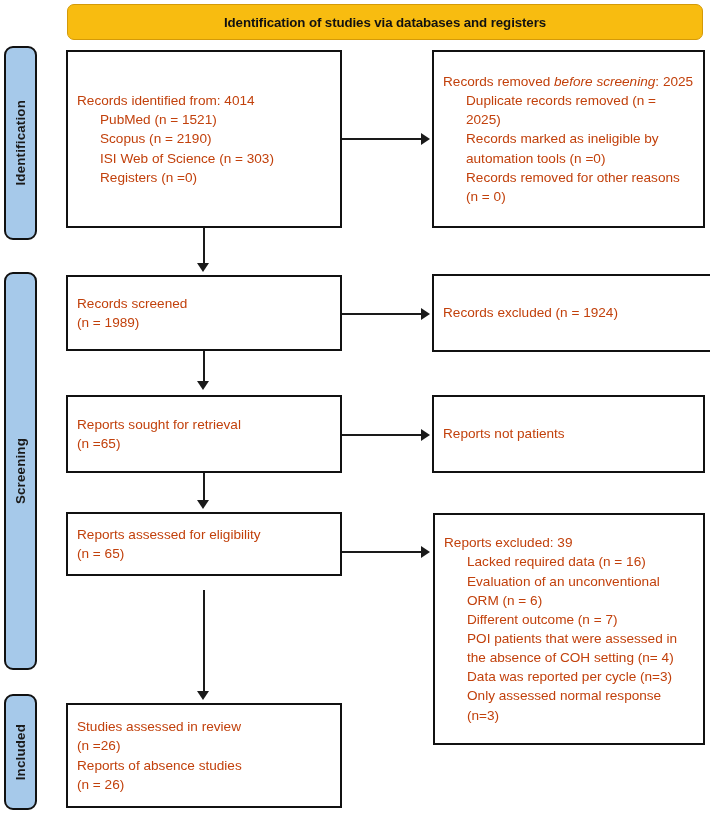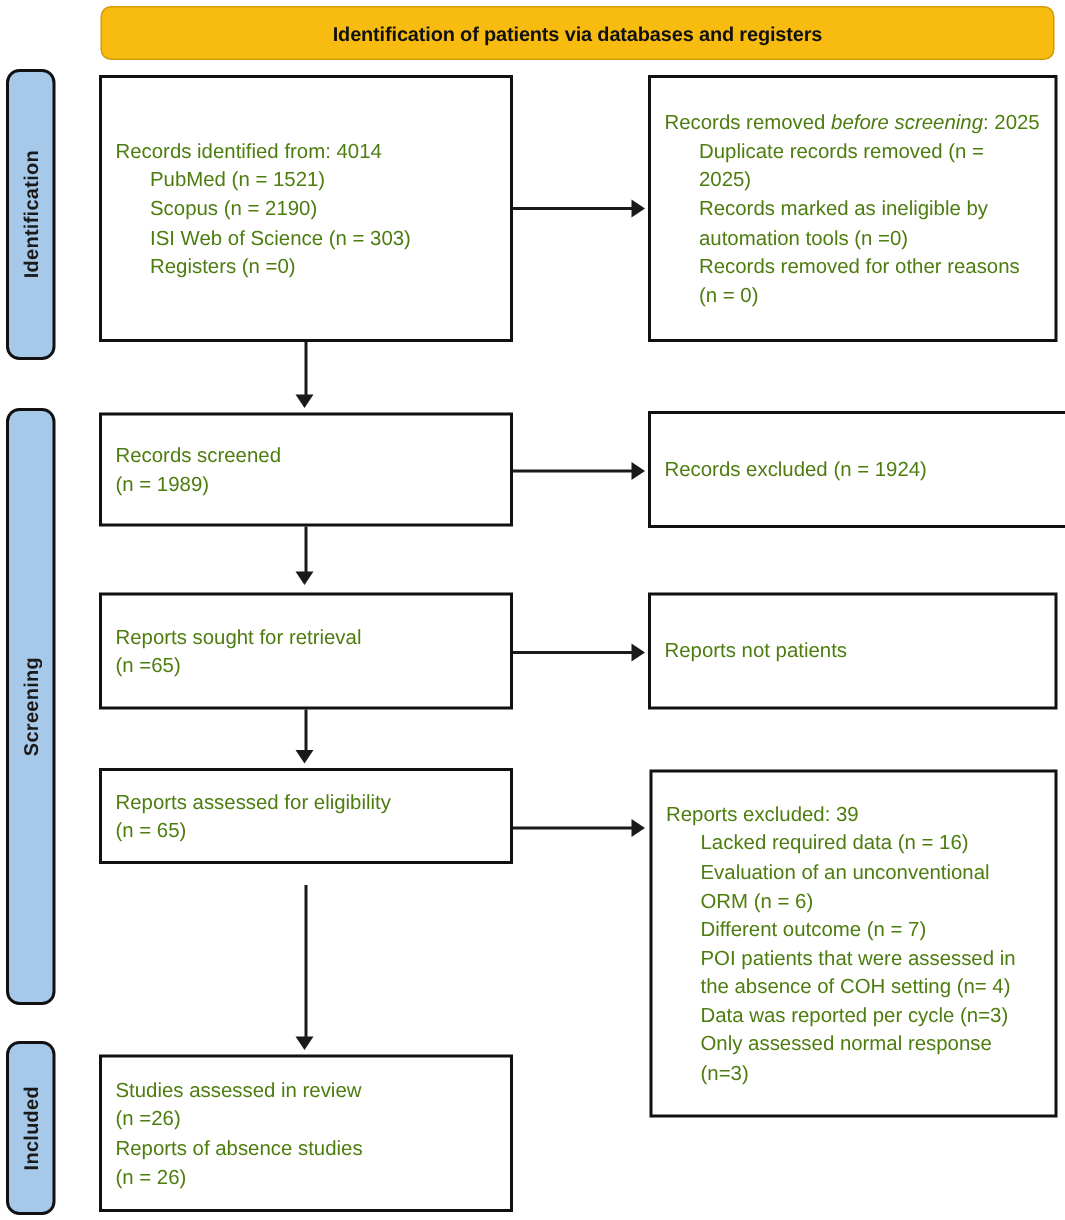--- a/index.html
+++ b/index.html
@@ -75,21 +75,21 @@
     position: absolute;
     background: #ffffff;
     border: 2.2px solid #111111;
     box-sizing: border-box;
     display: flex;
     align-items: center;
   }
   .box-inner {
     font-size: 13.6px;
     line-height: 1.41;
-    color: #4d7c0f;
+    color: #c2410c;
     padding: 0 9px;
     width: 100%;
   }
   .box-inner .ln { display: block; white-space: nowrap; }
   .box-inner .wrap { display: block; }
   .indent { padding-left: 23px; }
   .ital { font-style: italic; }
 
   
   #box-identified       { left: 66px; top: 50px;  width: 276px; height: 178px; }
@@ -122,21 +122,21 @@
     border-bottom: 6px solid transparent;
     border-left: 9px solid #1a1a1a;
   }
 </style>
 </head>
 <body>
 
 <div id="diagram">
 
   <div class="banner">
-    <span class="banner-text">Identification of patients via databases and registers</span>
+    <span class="banner-text">Identification of studies via databases and registers</span>
   </div>
 
   <div class="stage" id="stage-identification">
     <span class="stage-text">Identification</span>
   </div>
   <div class="stage" id="stage-screening">
     <span class="stage-text">Screening</span>
   </div>
   <div class="stage" id="stage-included">
     <span class="stage-text">Included</span>

